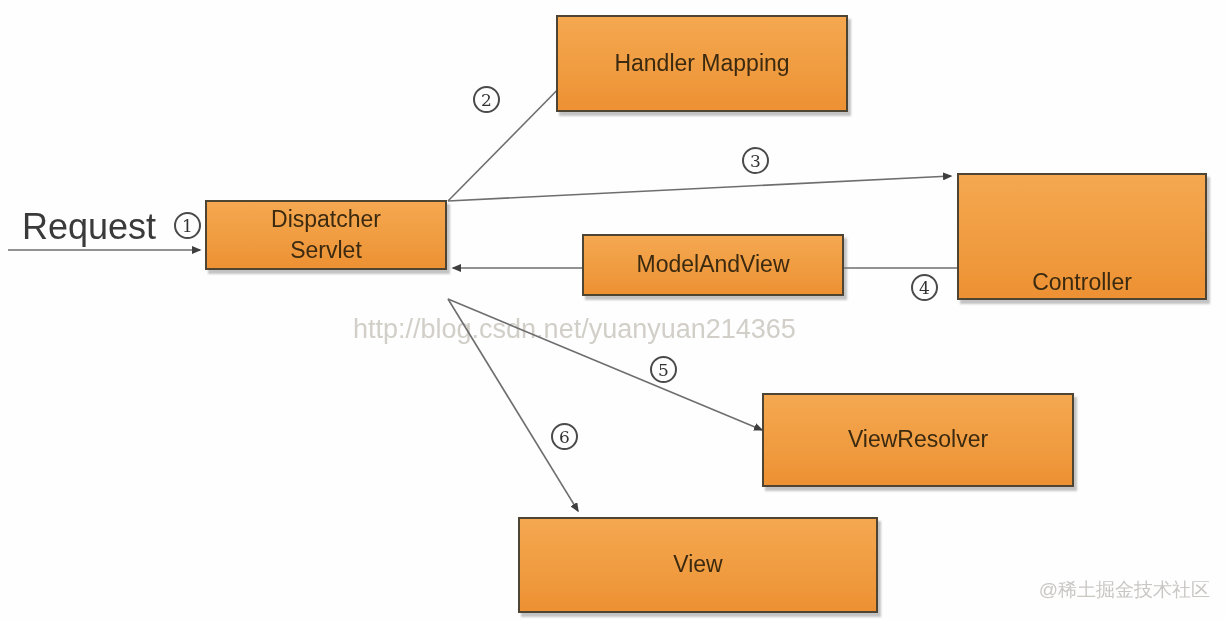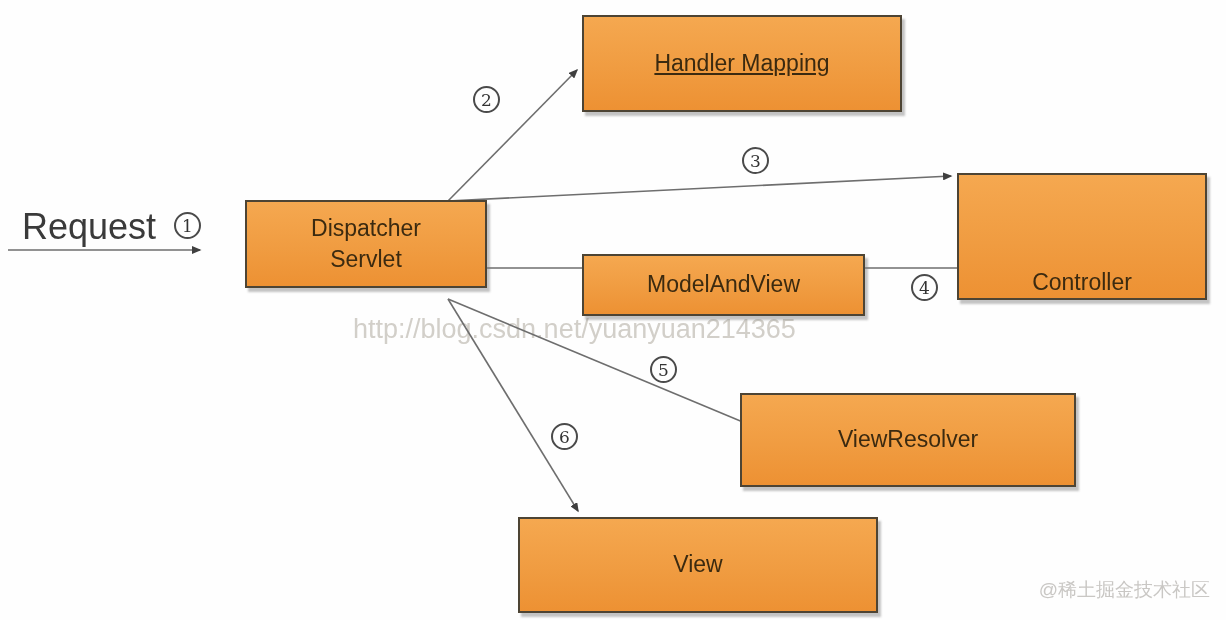--- a/index.html
+++ b/index.html
@@ -27,25 +27,25 @@
   
   .node {
     position: absolute; z-index: 2;
     background: linear-gradient(180deg, #f5a850 0%, #f09c41 55%, #ed9133 100%);
     border: 2px solid #4d4434;
     box-shadow: 3px 4px 2px rgba(125,125,125,0.45);
     display: flex; align-items: center; justify-content: center;
     color: #3b2a10; font-size: 23px; text-align: center;
     white-space: pre-line; line-height: 1.35;
   }
-  .node-dispatcher      { left: 205px; top: 200px; width: 242px; height: 88px; margin-left: 40px; }
-  .node-handler-mapping { left: 582px; top: 15px;  width: 320px; height: 97px; text-decoration: underline; }
+  .node-dispatcher      { left: 205px; top: 200px; width: 242px; height: 70px; }
+  .node-handler-mapping { left: 556px; top: 15px;  width: 292px; height: 97px; }
   .node-controller      { left: 957px; top: 173px; width: 250px; height: 127px; align-items: flex-end; }
-  .node-modelandview    { left: 582px; top: 254px; width: 283px; height: 62px; }
-  .node-viewresolver    { left: 740px; top: 393px; width: 336px; height: 94px; }
+  .node-modelandview    { left: 582px; top: 234px; width: 262px; height: 62px; }
+  .node-viewresolver    { left: 762px; top: 393px; width: 312px; height: 94px; }
   .node-view            { left: 518px; top: 517px; width: 360px; height: 96px; }
 
   
   .request-label {
     position: absolute; left: 22px; top: 206px; z-index: 2;
     font-size: 36px; color: #3a3a3a;
   }
 
   
   .step {

